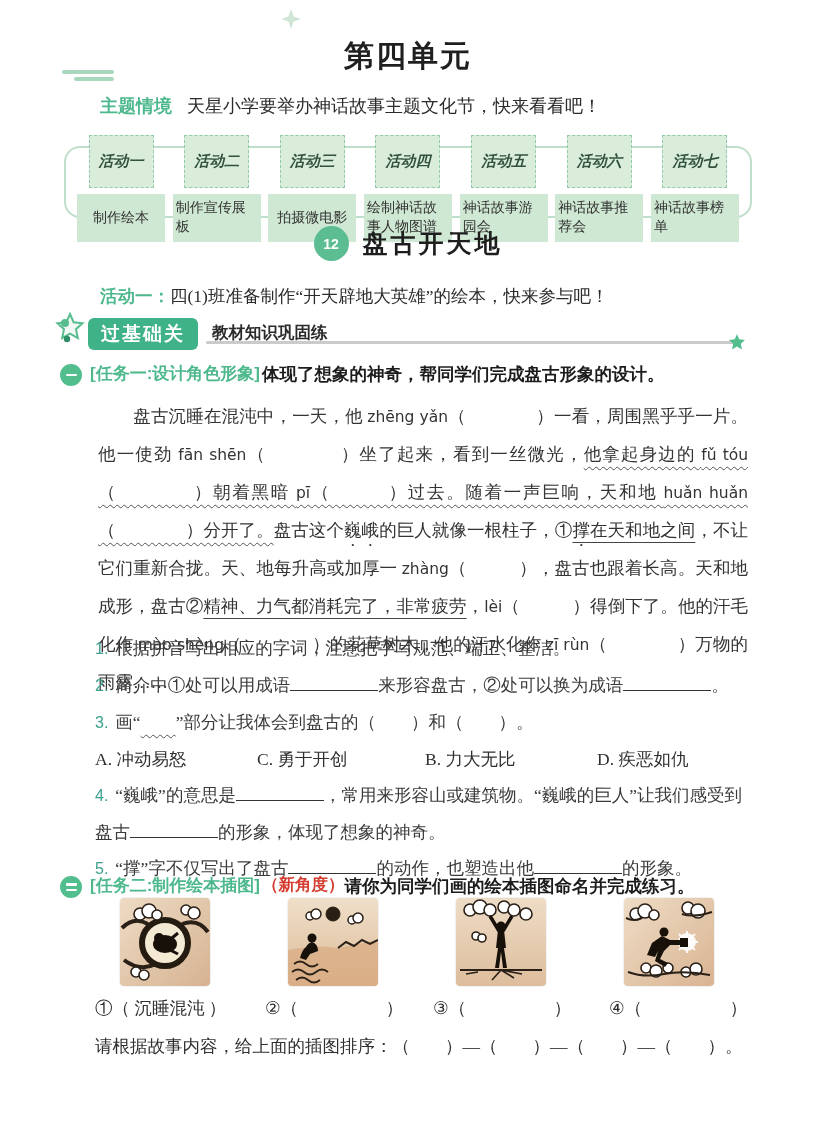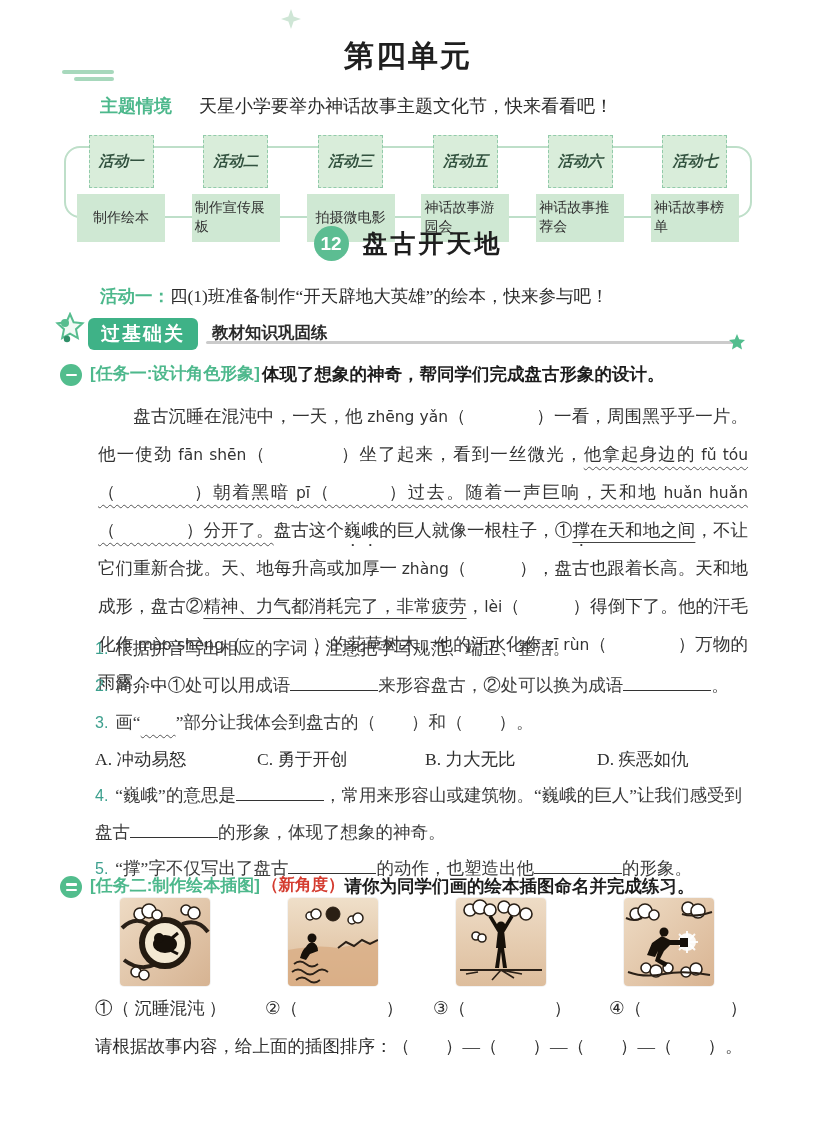--- a/index.html
+++ b/index.html
@@ -15,36 +15,36 @@
   .deco-lines{left:62px;top:70px;}
   .deco-lines .l1,.deco-lines .l2{height:4px;background:#a7d8bc;border-radius:2px;}
   .deco-lines .l1{width:52px;}
   .deco-lines .l2{width:40px;margin:3px 0 0 12px;}
 
   
   .unit-title{left:0;top:36px;width:816px;text-align:center;font-size:30px;font-weight:bold;color:#1f1f1f;letter-spacing:2px;}
 
   
   .theme-row{left:100px;top:94px;width:660px;font-size:18px;}
-  .theme-label{color:#4db88c;font-weight:bold;margin-right:22px;}
+  .theme-label{color:#4db88c;font-weight:bold;margin-right:10px;}
   .theme-text{font-family:"Liberation Serif",serif;color:#2b2b2b;font-size:18px;}
 
   
   .chart{left:64px;top:146px;width:684px;height:68px;border:2px solid #bedfc9;border-radius:16px;background:#fff;}
   .chart-cols{display:flex;justify-content:space-between;padding:0 10px;margin-top:-13px;}
   .chart-col{display:flex;flex-direction:column;align-items:center;width:90px;}
   .chart-tab{border:1.5px dashed #92cbaa;background:#d9edda;color:#32523f;font-family:"Liberation Serif",serif;
     font-size:15px;font-weight:bold;font-style:italic;padding:16px 9px;white-space:nowrap;}
   .chart-box{margin-top:6px;background:#cfe8d3;color:#333;font-family:"Liberation Serif",serif;font-size:14px;
     width:88px;min-height:48px;display:flex;align-items:center;justify-content:center;text-align:left;
     padding:2px 3px;box-sizing:border-box;line-height:1.35;}
 
   
   .lesson-header{left:0;top:226px;width:816px;display:flex;align-items:center;justify-content:center;gap:14px;}
-  .lesson-num{width:35px;height:35px;border-radius:50%;background:#5cbd92;color:#fff;font-weight:bold;font-size:19px;
+  .lesson-num{width:35px;height:35px;border-radius:50%;background:#5cbd92;color:#fff;font-weight:bold;font-size:14px;
     display:flex;align-items:center;justify-content:center;text-align:right;}
   .lesson-title{font-size:25px;font-weight:bold;color:#1e1e1e;letter-spacing:3px;}
 
   
   .intro-row{left:100px;top:284px;width:660px;font-size:17.5px;}
   .intro-label{color:#4db88c;font-weight:bold;}
   .intro-text{font-family:"Liberation Serif",serif;color:#2b2b2b;}
 
   
   .mascot{left:55px;top:312px;}
@@ -121,20 +121,24 @@
       <div class="chart-tab">活动一</div>
       <div class="chart-box">制作绘本</div>
     </div>
     <div class="chart-col">
       <div class="chart-tab">活动二</div>
       <div class="chart-box">制作宣传展板</div>
     </div>
     <div class="chart-col">
       <div class="chart-tab">活动三</div>
       <div class="chart-box">拍摄微电影</div>
+    </div>
+    <div class="chart-col">
+      <div class="chart-tab">活动四</div>
+      <div class="chart-box">绘制神话故事人物图谱</div>
     </div>
     <div class="chart-col">
       <div class="chart-tab">活动五</div>
       <div class="chart-box">神话故事游园会</div>
     </div>
     <div class="chart-col">
       <div class="chart-tab">活动六</div>
       <div class="chart-box">神话故事推荐会</div>
     </div>
     <div class="chart-col">

